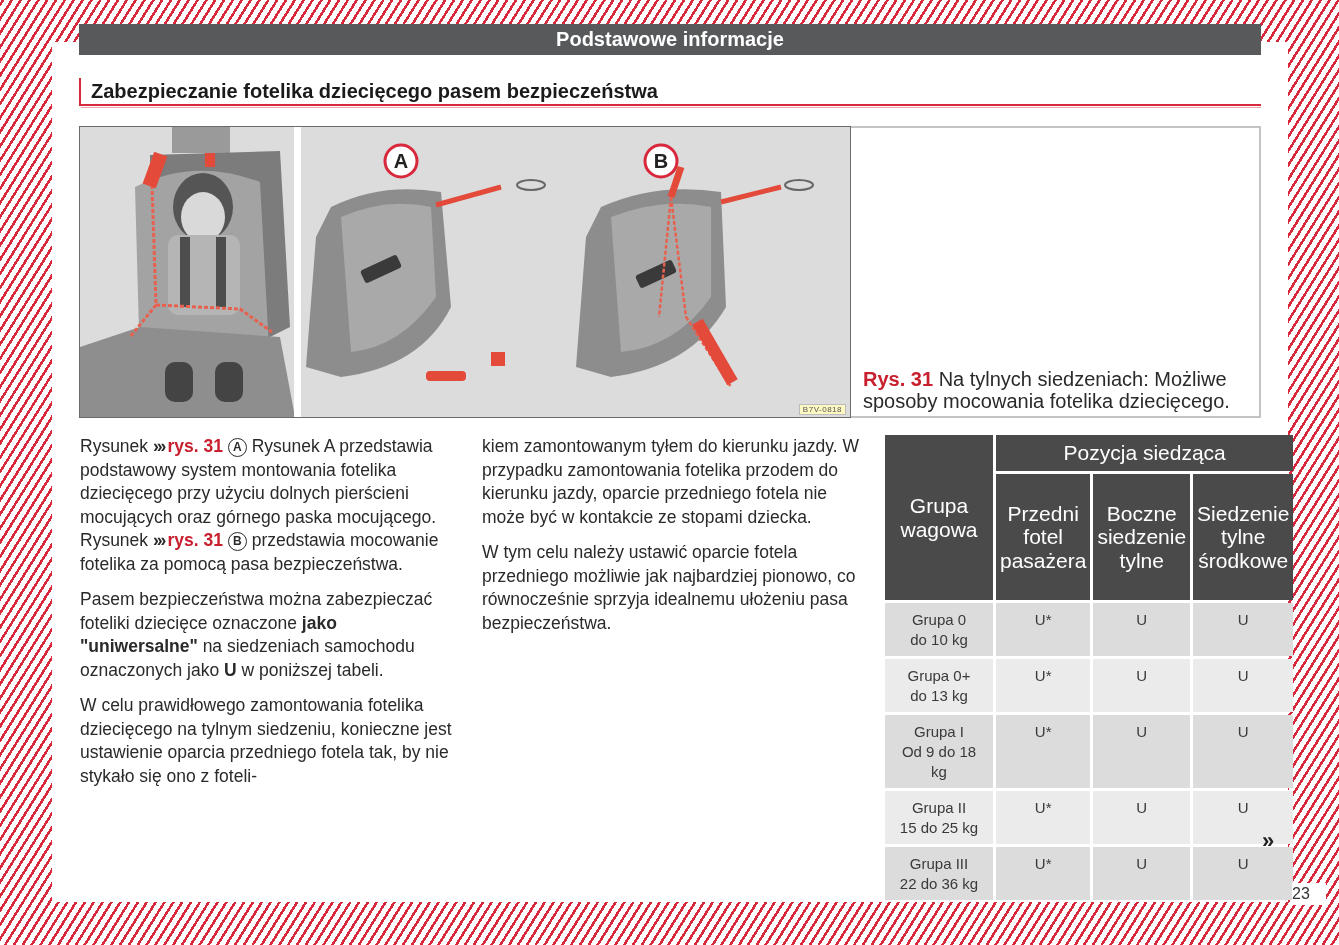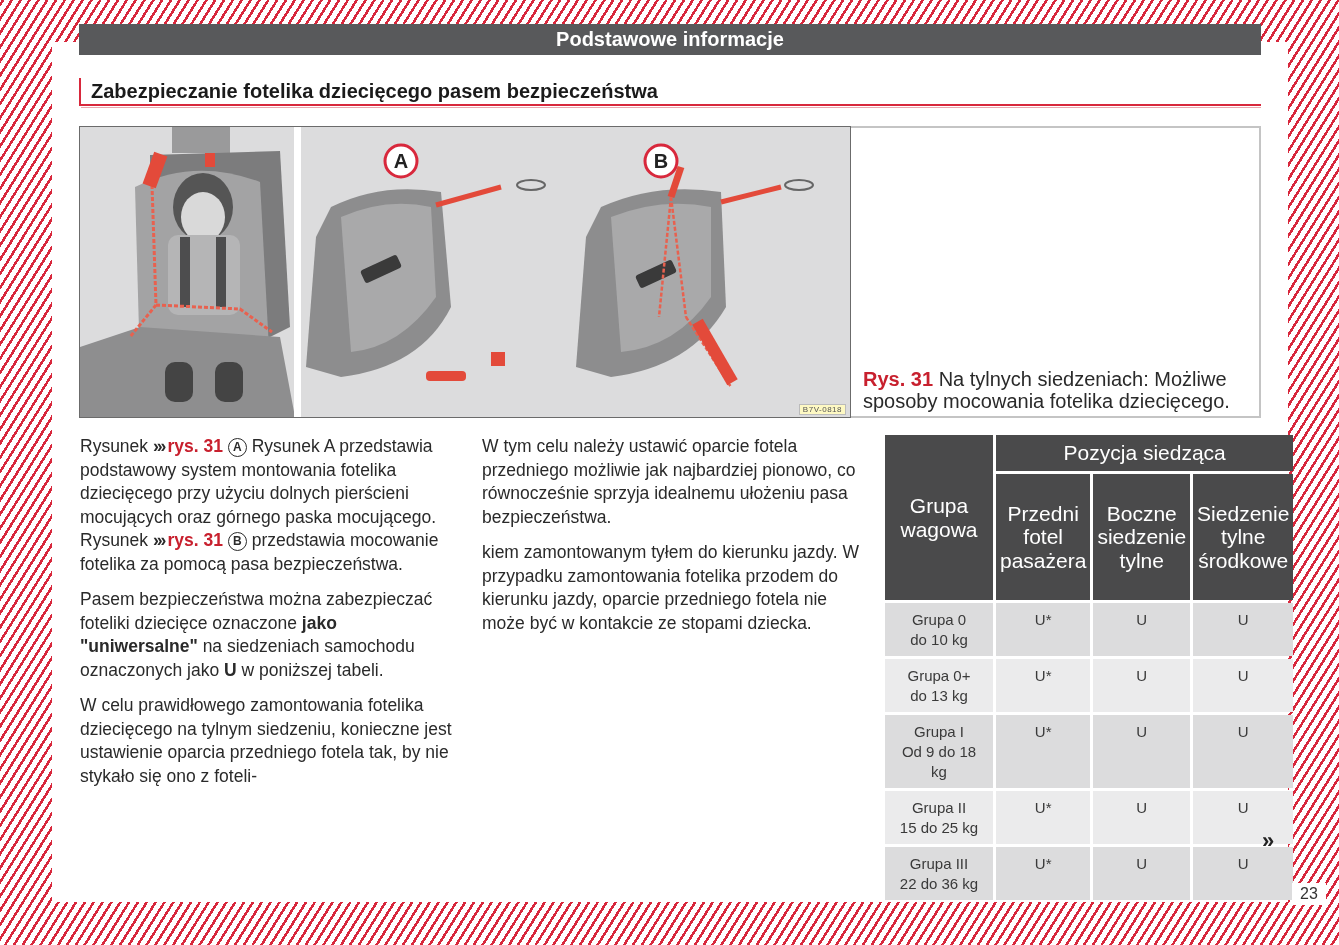--- a/index.html
+++ b/index.html
@@ -63,21 +63,21 @@
   }
   table.grp th {
     background: #4a4a4b; color: #ffffff; font-weight: normal; font-size: 21px; line-height: 23.5px; padding: 0 4px;
   }
   table.grp td { color: #3a3a3a; font-size: 15px; line-height: 20px; vertical-align: top; padding: 7px 0 6px; }
   tr.dark td { background: #dcdcdd; }
   tr.light td { background: #ebebec; }
   .more { position: absolute; left: 1262px; top: 828px; font-size: 22px; font-weight: bold; color: #222; }
   .pagenum {
     position: absolute; left: 1292px; top: 883px; width: 34px; height: 22px; background: #fff;
-    font-size: 16px; text-align: center; line-height: 22px; color: #333;
+    font-size: 16px; line-height: 22px; color: #333;
   }
   svg { display: block; }
 </style>
 </head>
 <body>
 
 <div class="page"></div>
 <div class="page-top-strip"></div>
 
 <div class="header-bar">
@@ -155,22 +155,22 @@
     <span>Pasem bezpieczeństwa można zabezpieczać foteliki dziecięce oznaczone</span>
     <b>jako "uniwersalne"</b>
     <span>na siedzeniach samochodu oznaczonych jako</span>
     <b>U</b>
     <span>w poniższej tabeli.</span>
   </p>
   <p>W celu prawidłowego zamontowania fotelika dziecięcego na tylnym siedzeniu, konieczne jest ustawienie oparcia przedniego fotela tak, by nie stykało się ono z foteli-</p>
 </div>
 
 <div class="col col2">
+  <p>kiem zamontowanym tyłem do kierunku jazdy. W przypadku zamontowania fotelika przodem do kierunku jazdy, oparcie przedniego fotela nie może być w kontakcie ze stopami dziecka.</p>
   <p>W tym celu należy ustawić oparcie fotela przedniego możliwie jak najbardziej pionowo, co równocześnie sprzyja idealnemu ułożeniu pasa bezpieczeństwa.</p>
-  <p>kiem zamontowanym tyłem do kierunku jazdy. W przypadku zamontowania fotelika przodem do kierunku jazdy, oparcie przedniego fotela nie może być w kontakcie ze stopami dziecka.</p>
 </div>
 
 <table class="grp">
   <thead>
     <tr>
       <th rowspan="2" style="width:100px">Grupa wagowa</th>
       <th colspan="3" style="height:36px">Pozycja siedząca</th>
     </tr>
     <tr>
       <th style="width:80px;height:126px">Przedni fotel pasażera</th>

